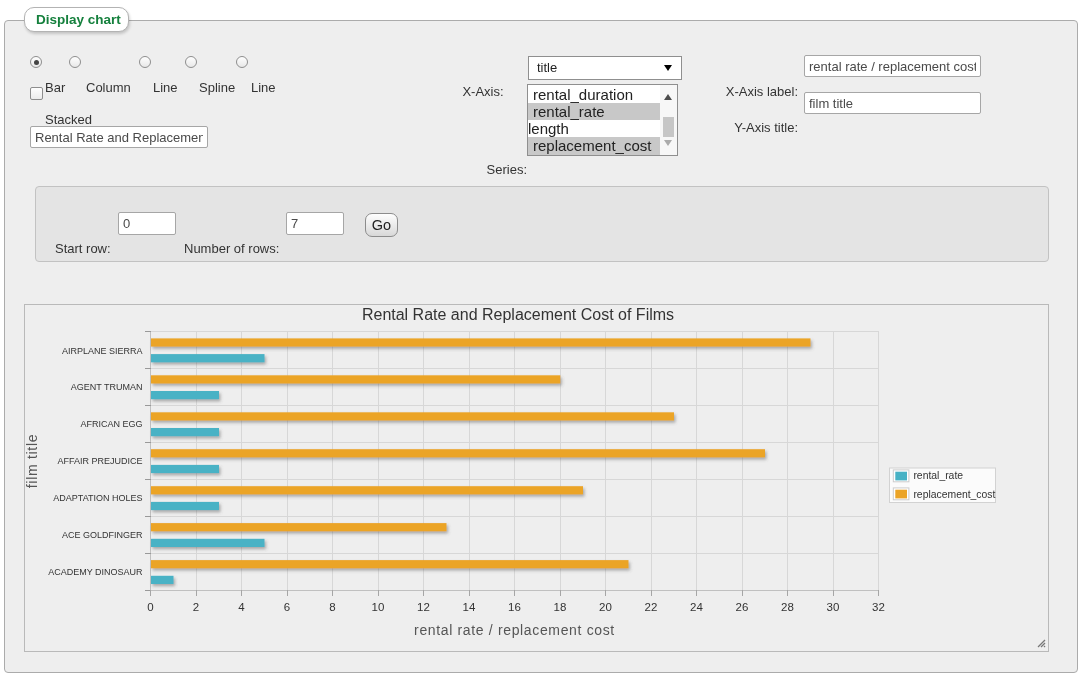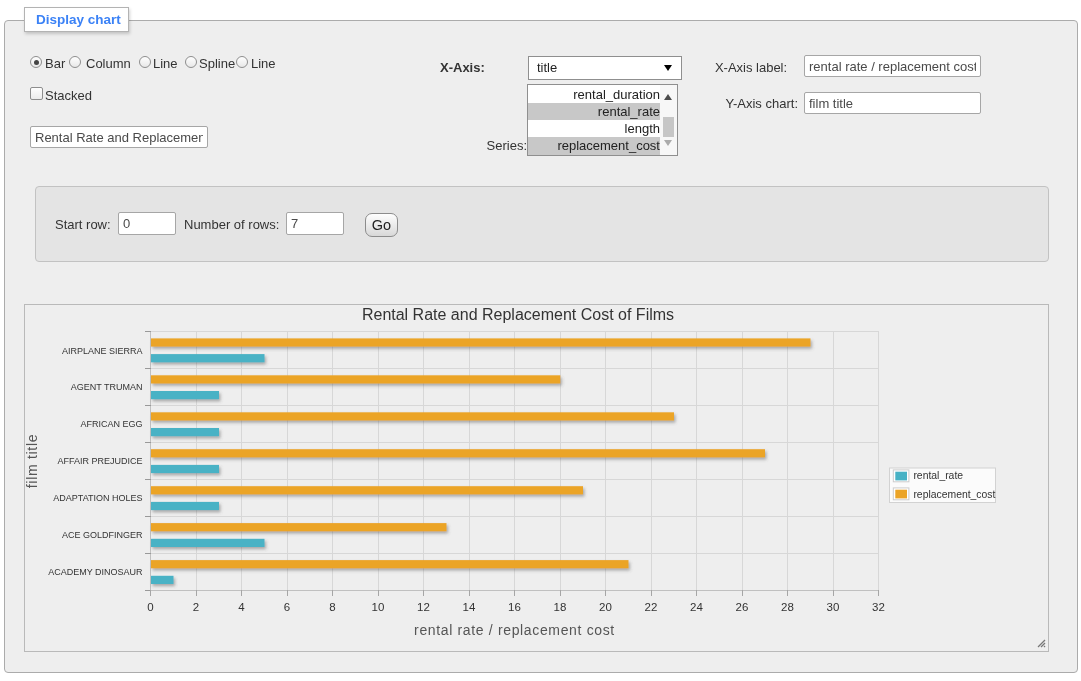--- a/index.html
+++ b/index.html
@@ -1,74 +1,74 @@
 <!DOCTYPE html>
 <html><head><meta charset="utf-8">
 <style>
 * { margin:0; padding:0; box-sizing:content-box; }
 html,body { width:1081px; height:681px; background:#fff; font-family:"Liberation Sans",sans-serif; }
 #page { position:relative; width:1081px; height:681px; overflow:hidden; }
 .abs { position:absolute; }
-.lbl { position:absolute; font-size:13px; color:#333; white-space:nowrap; }
+.lbl { position:absolute; font-size:13px; color:#333; white-space:nowrap;margin-top:24px; }
 input.ti { position:absolute; border:1px solid #a6a6a6; border-radius:2px; background:#fff;
   font-family:"Liberation Sans",sans-serif; font-size:13px; color:#4a4a4a; padding:0 4px; outline:none; }
 .radio { position:absolute; width:10px; height:10px; border:1px solid #8e8e8e; border-radius:50%;
   background:linear-gradient(#fefefe,#e8e8e8); }
 .radio.on::after { content:""; position:absolute; left:2.5px; top:2.5px; width:5px; height:5px;
   border-radius:50%; background:#444; }
 .cb { position:absolute; width:11px; height:11px; border:1px solid #8e8e8e; border-radius:2px;
   background:linear-gradient(#fefefe,#ececec); }
 </style></head>
 <body>
 <div id="page">
 
 <div class="abs" style="left:4px;top:20px;width:1072px;height:651px;background:#eeeeee;border:1px solid #ababab;border-radius:4px;"></div>
 
-<div class="abs" style="left:24px;top:7px;height:23px;padding:0 7px 0 11px;background:#fff;border:1px solid #b3b3b3;border-radius:0;box-shadow:1px 2px 3px rgba(0,0,0,0.18);font-size:13.5px;font-weight:bold;color:#3b82f6;line-height:23px;">Display chart</div>
+<div class="abs" style="left:24px;top:7px;height:23px;padding:0 7px 0 11px;background:#fff;border:1px solid #b3b3b3;border-radius:10px;box-shadow:1px 2px 3px rgba(0,0,0,0.18);font-size:13.5px;font-weight:bold;color:#15803d;line-height:23px;">Display chart</div>
 
 <span class="radio on" style="left:30px;top:56px;"></span>
     <span class="lbl" style="left:45px;top:56px;">Bar</span>
 <span class="radio" style="left:69px;top:56px;"></span>
     <span class="lbl" style="left:86px;top:56px;">Column</span>
 <span class="radio" style="left:139px;top:56px;"></span>
     <span class="lbl" style="left:153px;top:56px;">Line</span>
 <span class="radio" style="left:185px;top:56px;"></span>
     <span class="lbl" style="left:199px;top:56px;">Spline</span>
 <span class="radio" style="left:236px;top:56px;"></span>
     <span class="lbl" style="left:251px;top:56px;">Line</span>
 
 <span class="cb" style="left:30px;top:87px;"></span>
     <span class="lbl" style="left:45px;top:88px;">Stacked</span>
 
 <input class="ti" style="left: 30px; top: 126px; width: 168px; height: 20px;" value="Rental Rate and Replacement Cost of Films">
 
-<span class="lbl" style="left:440px;top:60px;width:86px;text-align:left;font-weight:bold;">X-Axis:</span>
+<span class="lbl" style="left:440px;top:60px;width:86px;text-align:center;">X-Axis:</span>
 <div class="abs" style="left:528px;top:56px;width:152px;height:22px;background:#fff;border:1px solid #8f8f8f;border-radius:0;">
   <span style="position:absolute;left:8px;top:3px;font-size:13px;color:#222;">title</span>
   <span style="position:absolute;right:9px;top:8px;width:0;height:0;border-left:4.5px solid transparent;border-right:4.5px solid transparent;border-top:6px solid #000;"></span>
 </div>
 
 <span class="lbl" style="left:440px;top:138px;width:87px;text-align:right;">Series:</span>
 <div class="abs" style="left:527px;top:84px;width:149px;height:70px;background:#fff;border:1px solid #8f8f8f;overflow:hidden;">
-  <div style="position:absolute;left:0;top:1px;right:17px;font-size:13px;color:#222;text-align:right;">
+  <div style="position:absolute;left:0;top:1px;right:17px;font-size:15px;color:#222;">
     <div style="height:17px;line-height:17px;padding-left:5px;">rental_duration</div>
     <div style="height:17px;line-height:17px;padding-left:5px;background:#c8c8c8;">rental_rate</div>
     <div style="height:17px;line-height:17px;">length</div>
     <div style="height:18px;line-height:17px;padding-left:5px;background:#c8c8c8;">replacement_cost</div>
   </div>
   <div style="position:absolute;right:0;top:0;width:17px;height:70px;background:#f7f7f7;">
     <span style="position:absolute;left:4px;top:9px;width:0;height:0;border-left:4.5px solid transparent;border-right:4.5px solid transparent;border-bottom:6px solid #4d4d4d;"></span>
     <span style="position:absolute;left:3px;top:32px;width:11px;height:20px;background:#c6c6c6;"></span>
     <span style="position:absolute;left:4px;bottom:9px;width:0;height:0;border-left:4.5px solid transparent;border-right:4.5px solid transparent;border-top:6px solid #ababab;"></span>
   </div>
 </div>
 
-<span class="lbl" style="left:704px;top:60px;width:94px;text-align:center;">X-Axis label:</span>
+<span class="lbl" style="left:704px;top:60px;width:94px;text-align:right;">X-Axis label:</span>
 <input class="ti" style="left: 804px; top: 55px; width: 167px; height: 20px;" value="rental rate / replacement cost">
-<span class="lbl" style="left:704px;top:96px;width:94px;text-align:right;">Y-Axis chart:</span>
+<span class="lbl" style="left:704px;top:96px;width:94px;text-align:right;">Y-Axis title:</span>
 <input class="ti" style="left: 804px; top: 92px; width: 167px; height: 20px;" value="film title">
 
 <div class="abs" style="left:35px;top:186px;width:1012px;height:74px;background:#e4e4e4;border:1px solid #c2c2c2;border-radius:4px;"></div>
 <span class="lbl" style="left:55px;top:217px;">Start row:</span>
 <input class="ti" style="left: 118px; top: 212px; width: 48px; height: 21px;" value="0">
 <span class="lbl" style="left:184px;top:217px;">Number of rows:</span>
 <input class="ti" style="left: 286px; top: 212px; width: 48px; height: 21px;" value="7">
 <div class="abs" style="left:365px;top:213px;width:31px;height:22px;border:1px solid #8c8c8c;border-radius:7px;background:linear-gradient(#fefefe,#d8d8d8);font-size:14.5px;color:#222;text-align:center;line-height:22px;">Go</div>
 
 <div class="abs" style="left:24px;top:304px;width:1023px;height:346px;background:#eeeeee;border:1px solid #b9b9b9;">

